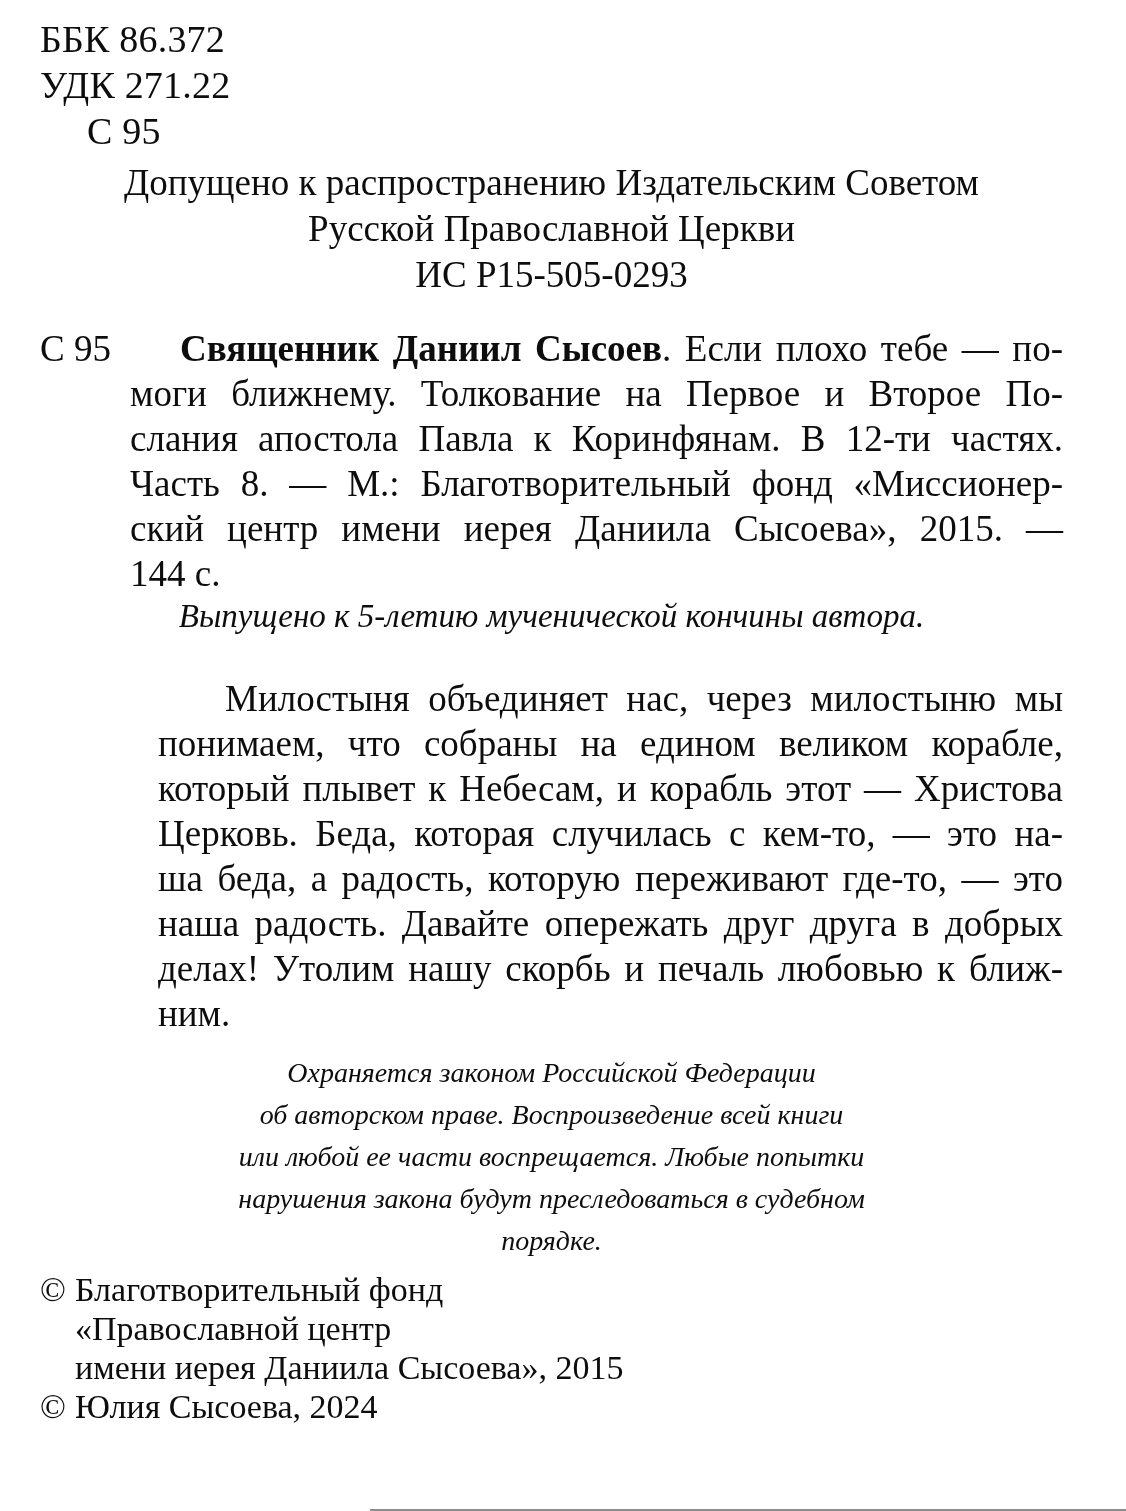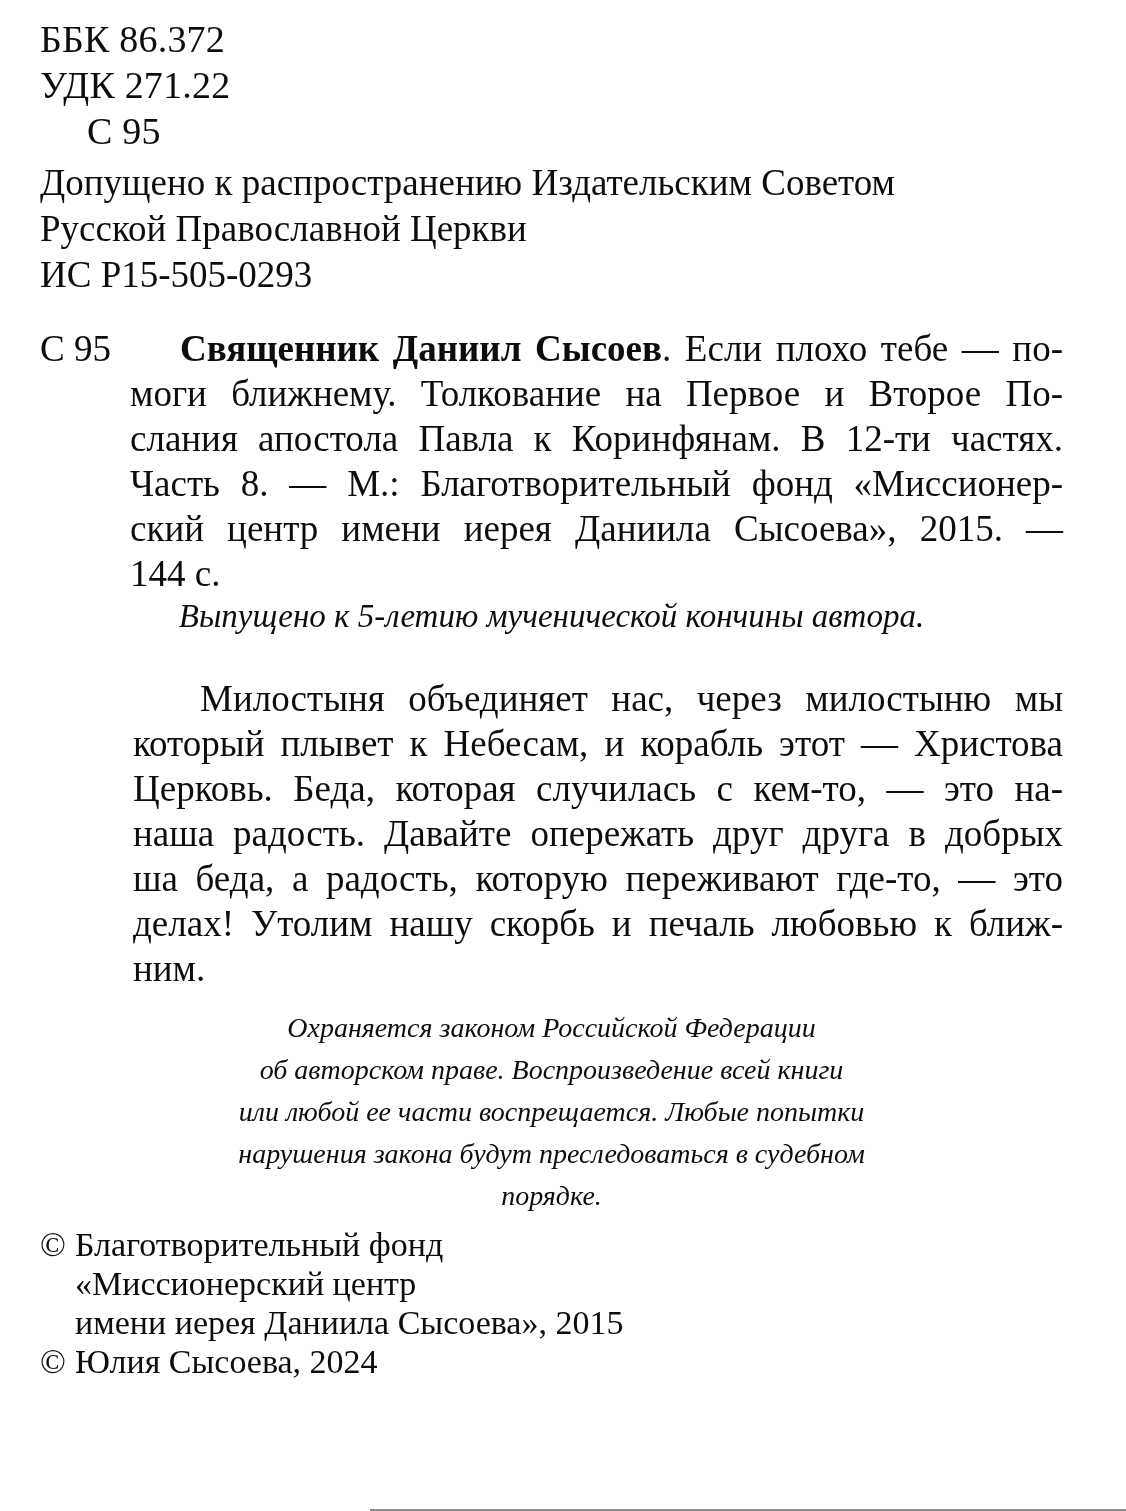--- a/index.html
+++ b/index.html
@@ -18,39 +18,39 @@
     font-family: "Liberation Serif", "DejaVu Serif", serif;
     overflow: hidden;
   }
 
   
   .codes { font-size: 38px; line-height: 46px; white-space: nowrap; }
   .codes .code-line { letter-spacing: 0.2px; }
   .codes .author-index { padding-left: 47px; }
 
   
-  .approval { margin-top: 6px; text-align: left; font-size: 37px; line-height: 46px; }
+  .approval { margin-top: 6px; text-align: center; font-size: 37px; line-height: 46px; }
 
   
   .catalog { position: relative; margin-top: 28px; font-size: 37px; line-height: 45px; }
   .catalog-index { position: absolute; left: 0; top: 0; }
   .catalog-body { margin-left: 90px; }
   .jline { text-align: justify; text-align-last: justify; }
   .jline-last { text-align: left; }
   .indent-first { text-indent: 50px; }
   .bold { font-weight: bold; }
 
   
   .isbn { margin-top: 22px; font-size: 35px; line-height: 38px; }
 
   
   .dedication { text-align: center; font-style: italic; font-size: 33px; line-height: 40px; }
 
   
-  .annotation { margin-top: 40px; margin-left: 93px; font-size: 37px; line-height: 45px; }
+  .annotation { margin-top: 40px; margin-left: 118px; font-size: 37px; line-height: 45px; }
   .annotation .indent-first { text-indent: 67px; }
 
   
   .legal { margin-top: 16px; text-align: center; font-style: italic; font-size: 28px; line-height: 42px; }
 
   
   .copyrights { margin-top: 8px; font-size: 34px; line-height: 39px; }
   .copy-entry { display: flex; }
   .copy-symbol { width: 35px; flex: 0 0 35px; }
   .copy-lines { flex: 1; }
@@ -92,42 +92,43 @@
       <div class="jline">ский центр имени иерея Даниила Сысоева», 2015. —</div>
       <div class="jline-last">144 с.</div>
     </div>
   </div>
 
 
   <div class="dedication">Выпущено к 5-летию мученической кончины автора.</div>
 
   <div class="annotation">
     <div class="jline indent-first">Милостыня объединяет нас, через милостыню мы</div>
+    <div class="jline">понимаем, что собраны на едином великом корабле,</div>
     <div class="jline">который плывет к Небесам, и корабль этот — Христова</div>
     <div class="jline">Церковь. Беда, которая случилась с кем-то, — это на-</div>
+    <div class="jline">ша беда, а радость, которую переживают где-то, — это</div>
     <div class="jline">наша радость. Давайте опережать друг друга в добрых</div>
-    <div class="jline">ша беда, а радость, которую переживают где-то, — это</div>
     <div class="jline">делах! Утолим нашу скорбь и печаль любовью к ближ-</div>
     <div class="jline-last">ним.</div>
   </div>
 
   <div class="legal">
     <div>Охраняется законом Российской Федерации</div>
     <div>об авторском праве. Воспроизведение всей книги</div>
     <div>или любой ее части воспрещается. Любые попытки</div>
     <div>нарушения закона будут преследоваться в судебном</div>
     <div>порядке.</div>
   </div>
 
   <div class="copyrights">
     <div class="copy-entry">
       <div class="copy-symbol">©</div>
       <div class="copy-lines">
         <div>Благотворительный фонд</div>
-        <div>«Миссионерский центр</div>
+        <div>«Православной центр</div>
         <div>имени иерея Даниила Сысоева», 2015</div>
       </div>
     </div>
     <div class="copy-entry">
       <div class="copy-symbol">©</div>
       <div class="copy-lines">
         <div>Юлия Сысоева, 2024</div>
       </div>
     </div>
   </div>

